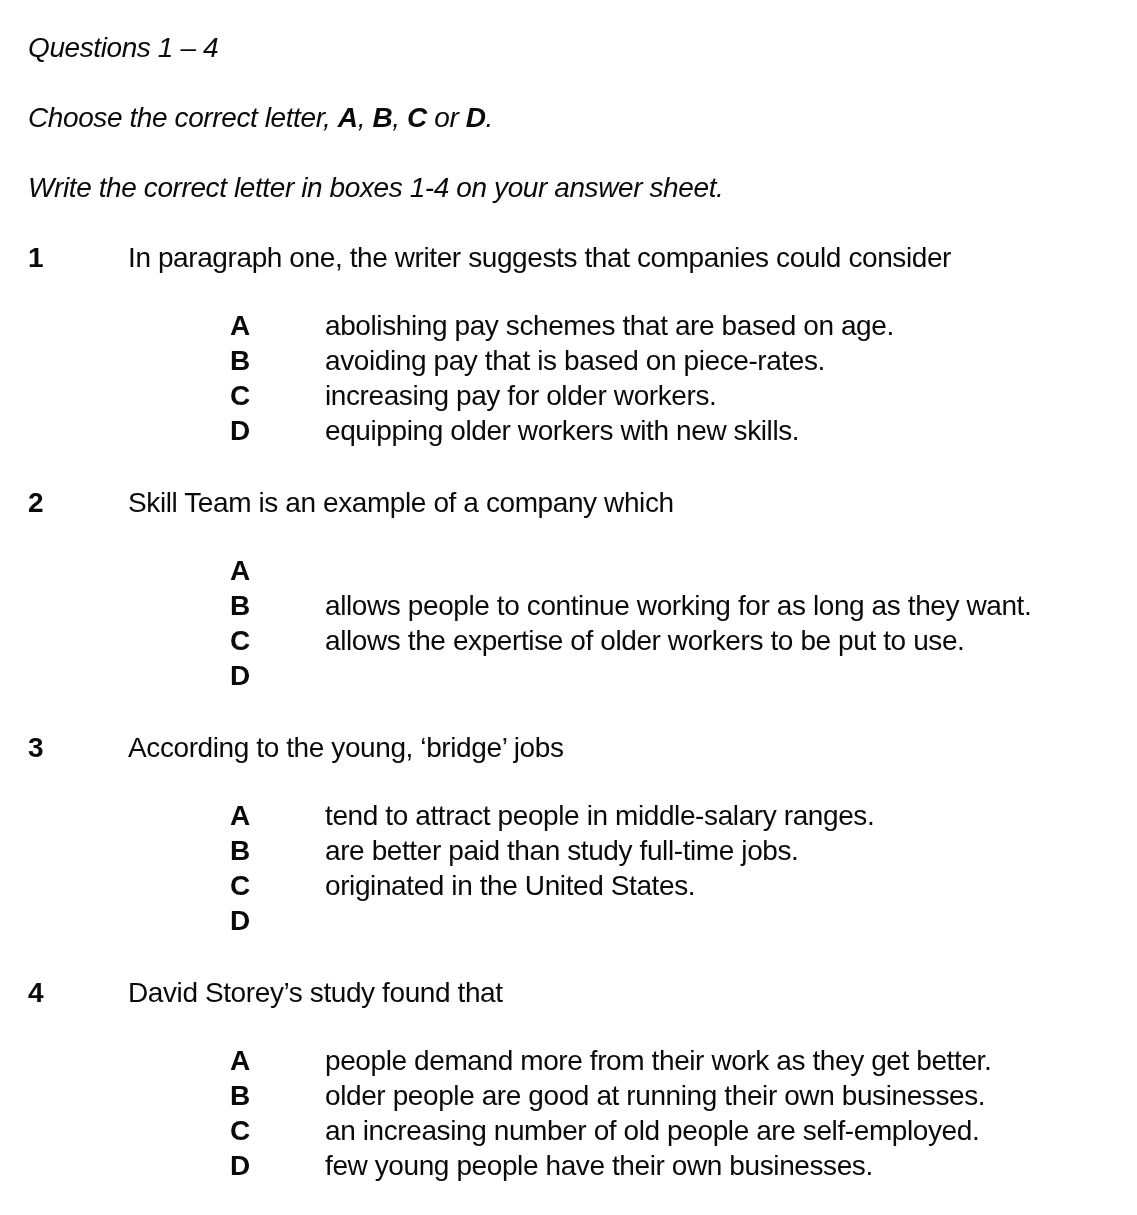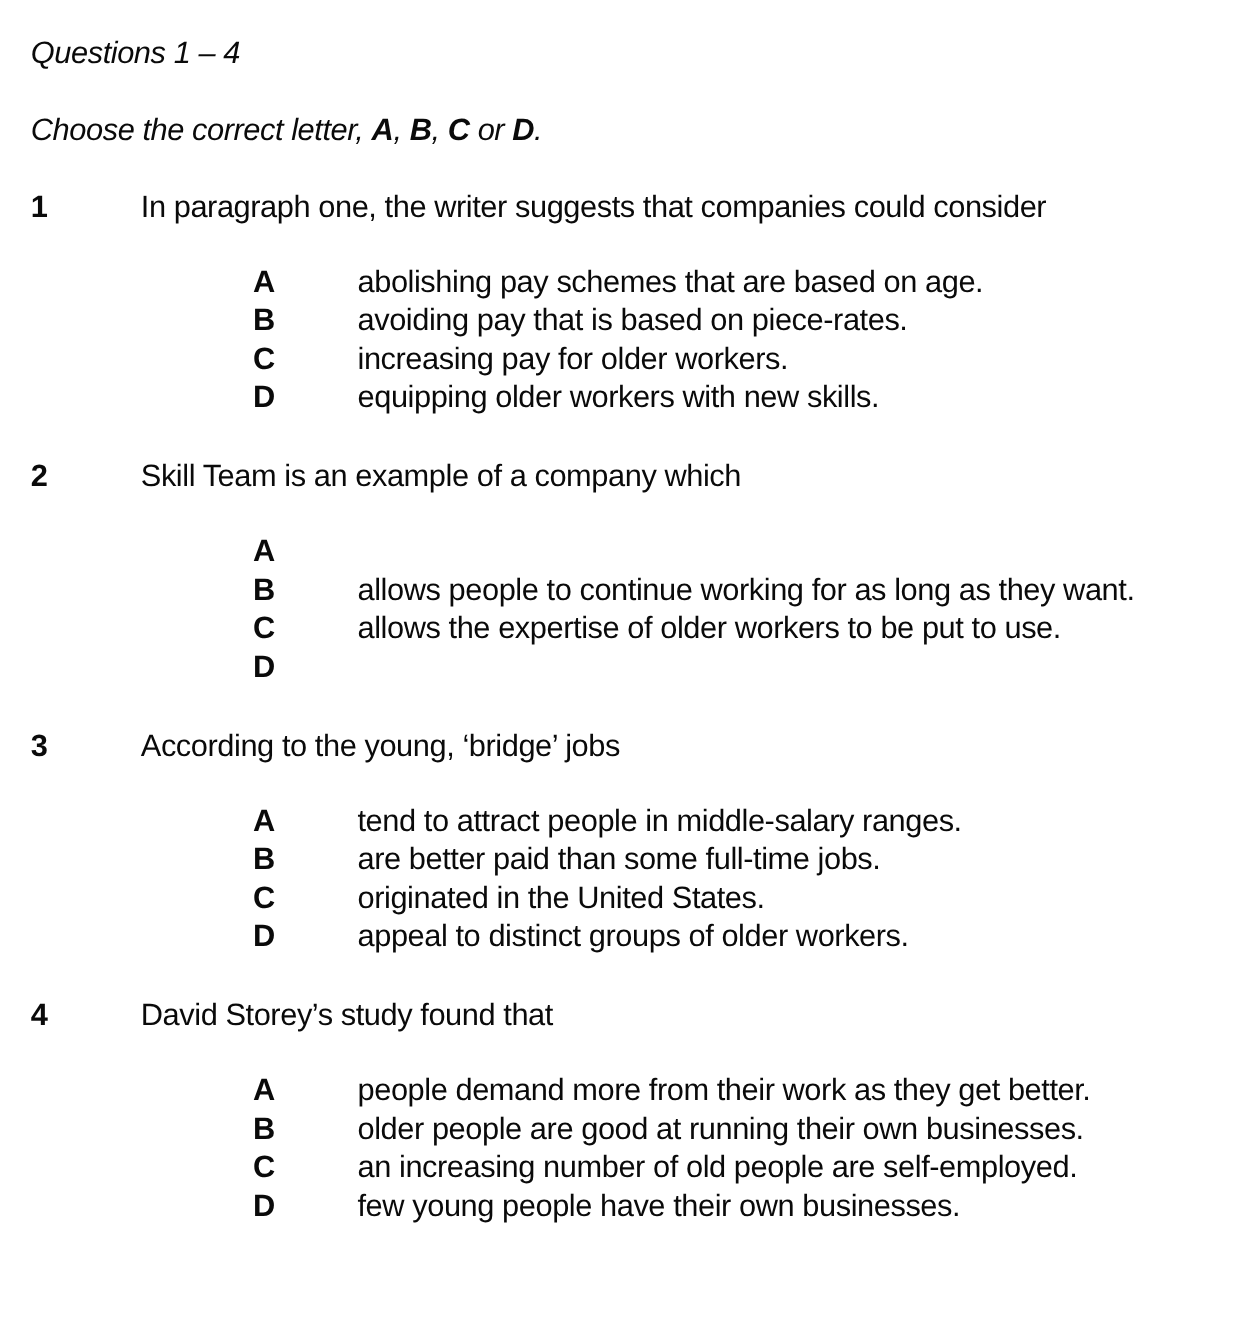--- a/index.html
+++ b/index.html
@@ -60,20 +60,21 @@
 </style>
 </head>
 <body>
 
 <div class="page">
 
   <p class="intro-line">Questions 1 – 4</p>
 
   <p class="intro-line"><span>Choose the correct letter, </span><span class="b">A</span><span>, </span><span class="b">B</span><span>, </span><span class="b">C</span><span> or </span><span class="b">D</span><span>.</span></p>
 
+  <p class="intro-line">Write the correct letter in boxes 1-4 on your answer sheet.</p>
 
   <div class="question">
     <div class="q-line">
       <span class="q-num">1</span>
       <span class="q-text">In paragraph one, the writer suggests that companies could consider</span>
     </div>
     <div class="options">
       <div class="option">
         <span class="opt-letter">A</span>
         <span class="opt-text">abolishing pay schemes that are based on age.</span>
@@ -121,29 +122,28 @@
       <span class="q-num">3</span>
       <span class="q-text">According to the young, ‘bridge’ jobs</span>
     </div>
     <div class="options">
       <div class="option">
         <span class="opt-letter">A</span>
         <span class="opt-text">tend to attract people in middle-salary ranges.</span>
       </div>
       <div class="option">
         <span class="opt-letter">B</span>
-        <span class="opt-text">are better paid than some full-time jobs.</span>
+        <span class="opt-text">are better paid than study full-time jobs.</span>
       </div>
       <div class="option">
         <span class="opt-letter">C</span>
         <span class="opt-text">originated in the United States.</span>
       </div>
       <div class="option">
         <span class="opt-letter">D</span>
-        <span class="opt-text">appeal to distinct groups of older workers.</span>
       </div>
     </div>
   </div>
 
   <div class="question">
     <div class="q-line">
       <span class="q-num">4</span>
       <span class="q-text">David Storey’s study found that</span>
     </div>
     <div class="options">

